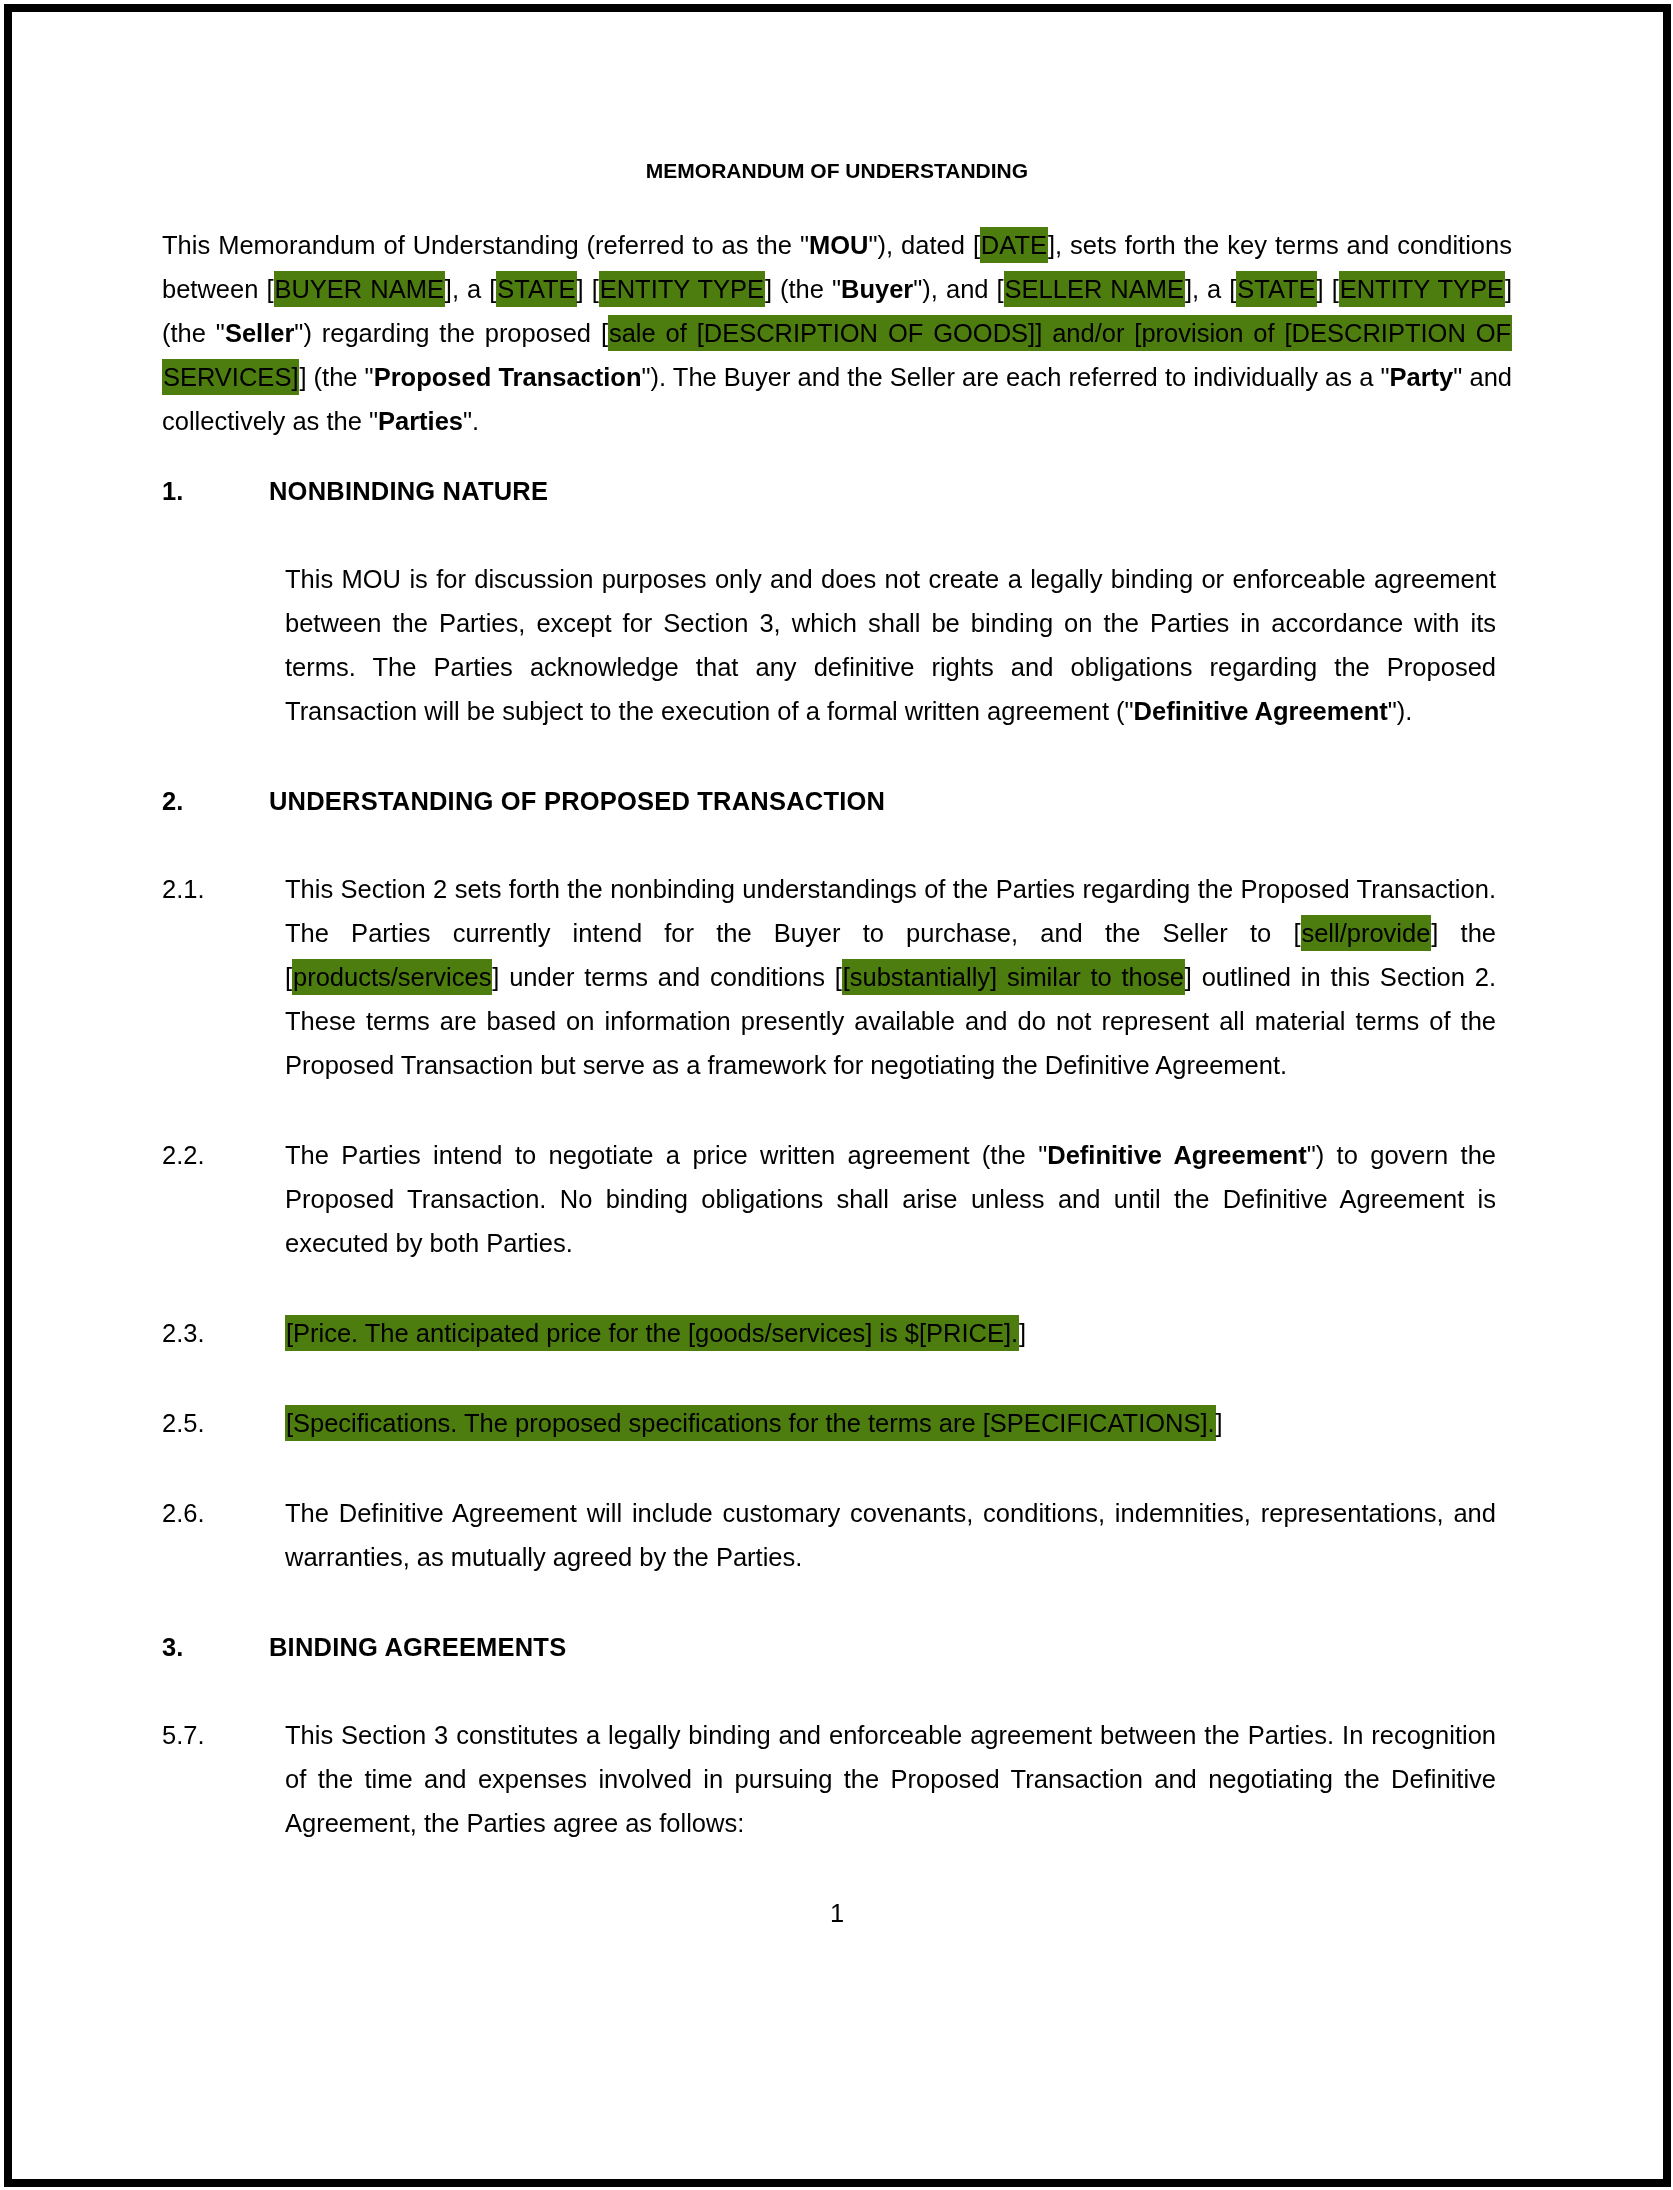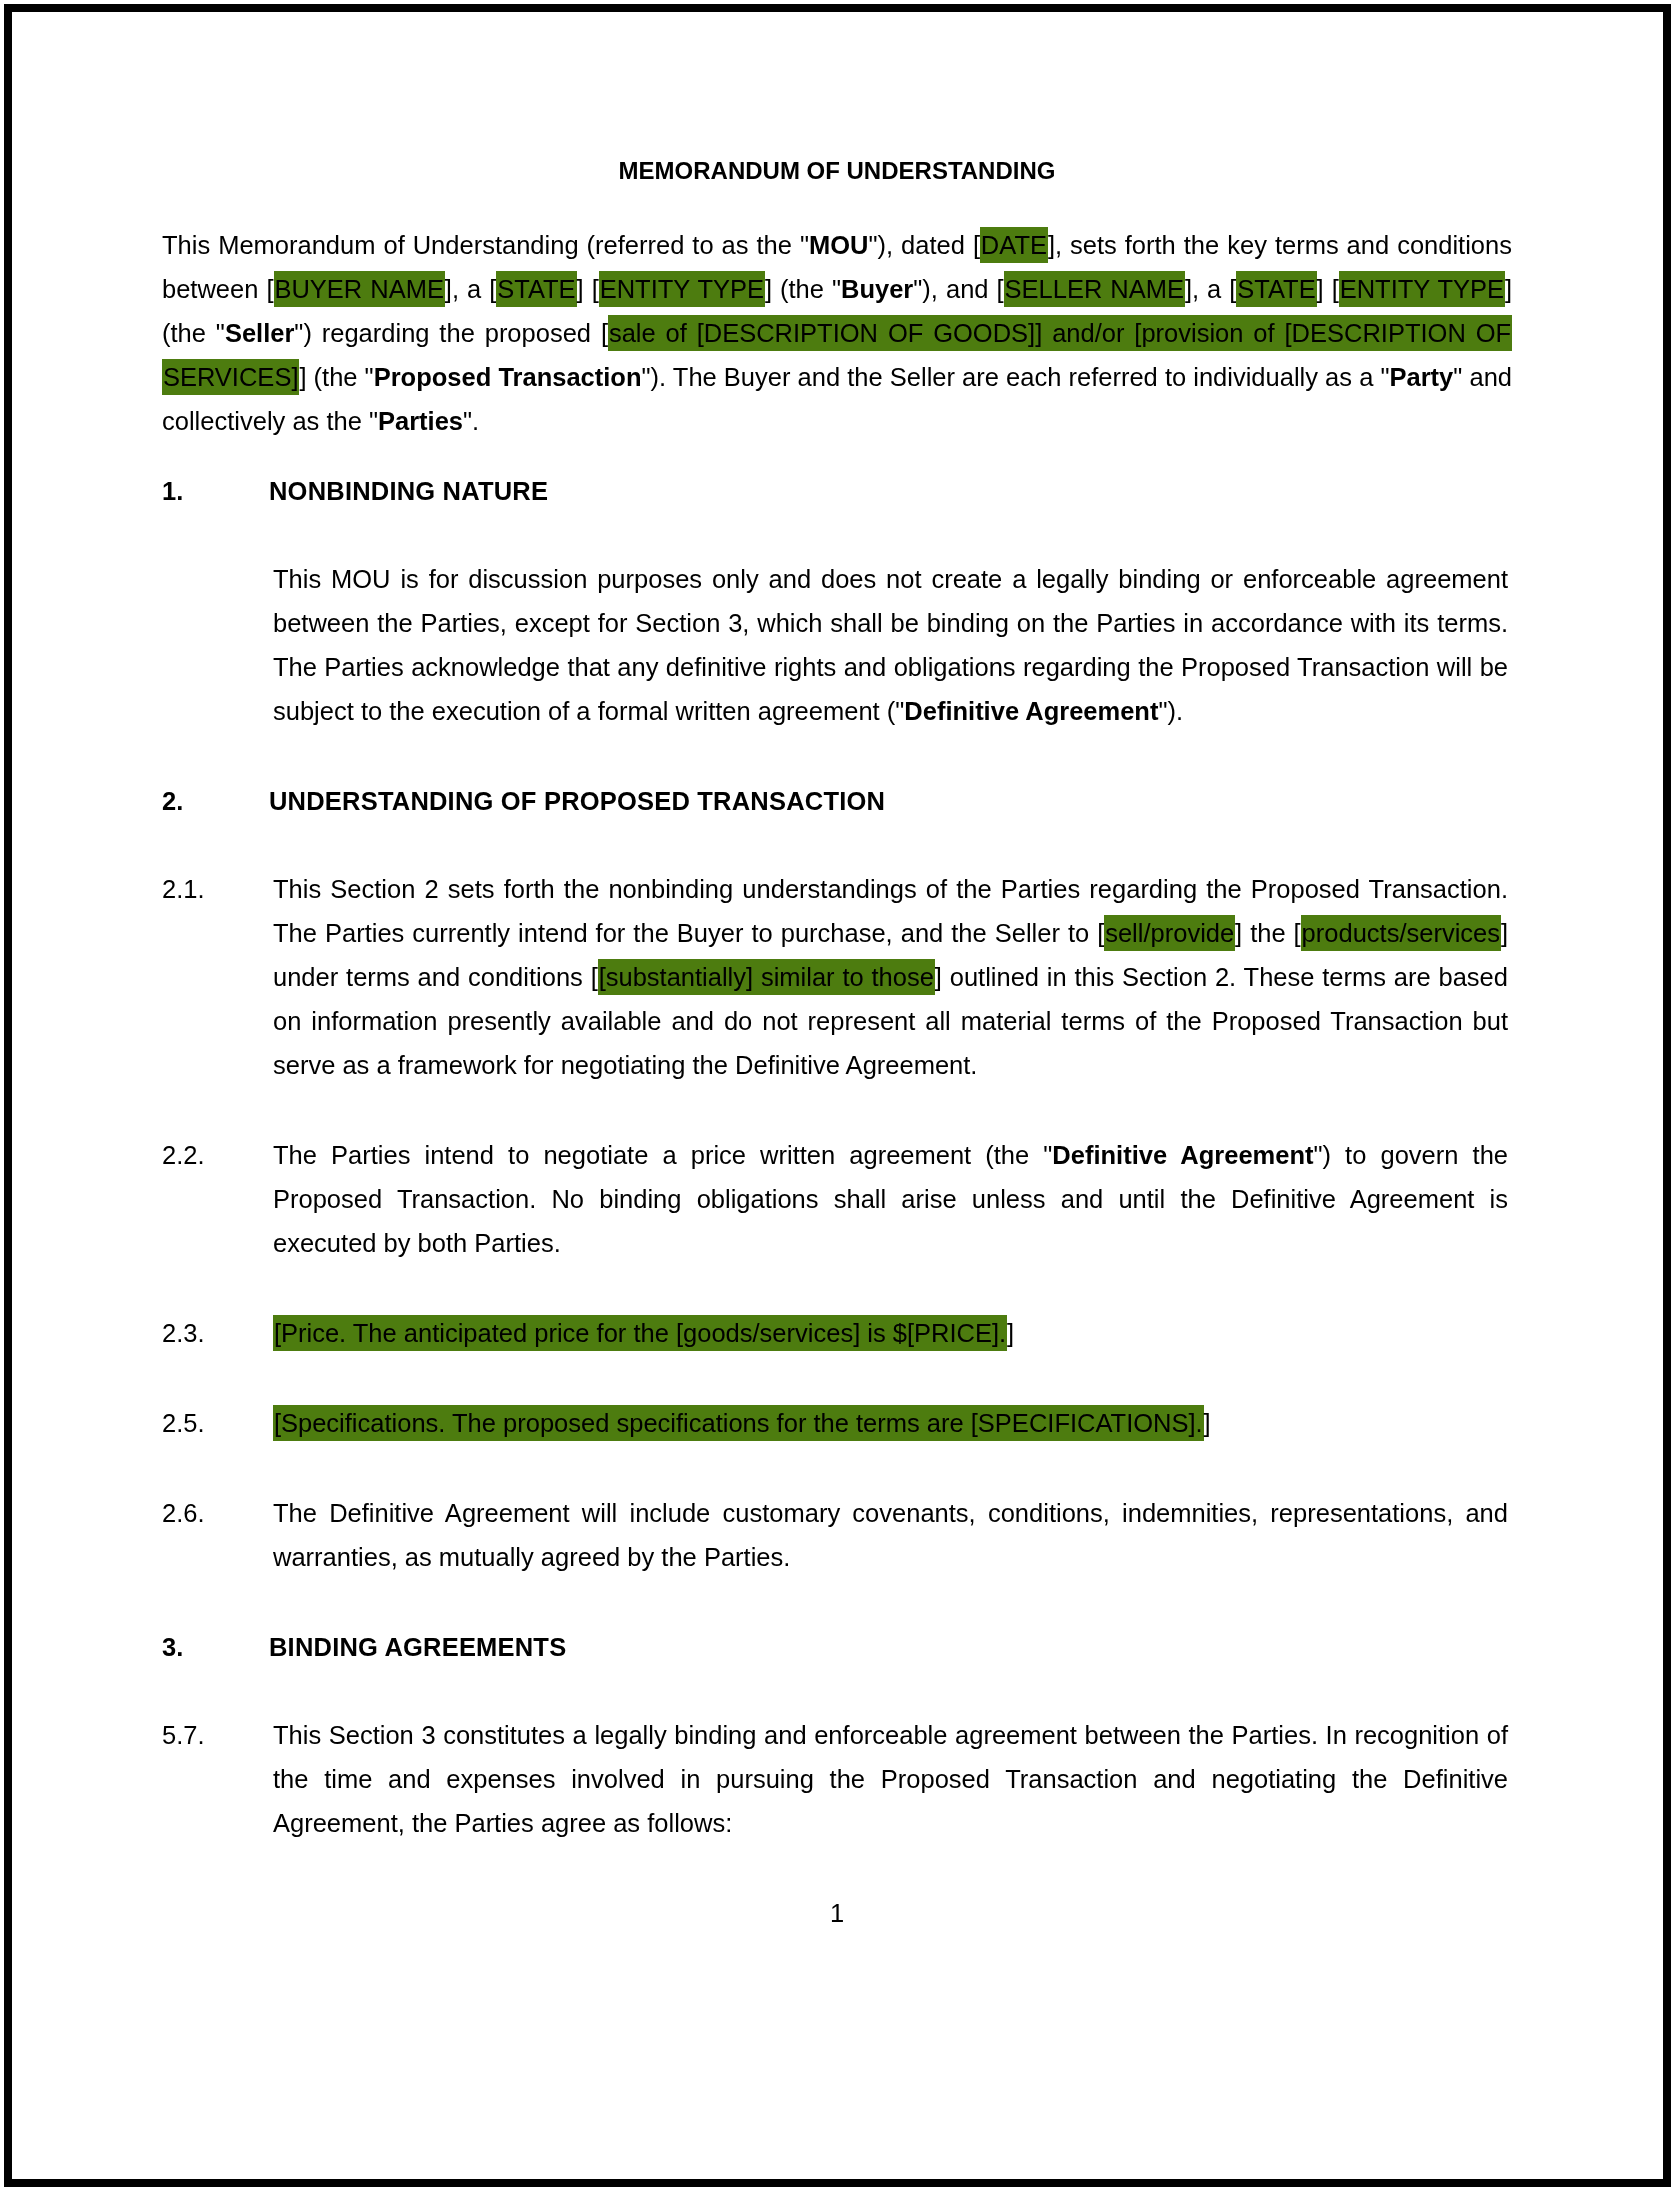--- a/index.html
+++ b/index.html
@@ -22,21 +22,21 @@
     position: absolute;
     left: 0; top: 0; right: 0;
     padding: 149px 162px 0 162px;
     font-size: 25.5px;
     line-height: 44px;
   }
   .doc-title {
     font-weight: bold;
     text-align: center;
     margin: 0 0 30px 0;
-    font-size: 24px;
+    font-size: 21px;
     line-height: 44px;
   }
   .para {
     margin: 0;
     text-align: justify;
     text-justify: inter-word;
   }
   .intro { margin-bottom: 26px; }
   .block {
     position: relative;
@@ -44,21 +44,21 @@
     margin-bottom: 46px;
   }
   .block > .num {
     position: absolute;
     left: 0;
     top: 0;
     white-space: nowrap;
   }
   .heading { font-weight: bold; margin-bottom: 44px; }
   .heading .htext { letter-spacing: 0.2px; }
-  .body { margin: 4px; text-align: justify; text-justify: inter-word; }
+  .body { margin: 16px; text-align: justify; text-justify: inter-word; }
   .b { font-weight: bold; }
   .hl {
     background: #4d7c0f;
     padding: 4.4px 0.9px;
     box-decoration-break: clone;
     -webkit-box-decoration-break: clone;
   }
   .page-number {
     text-align: center;
     margin-top: 26px;

